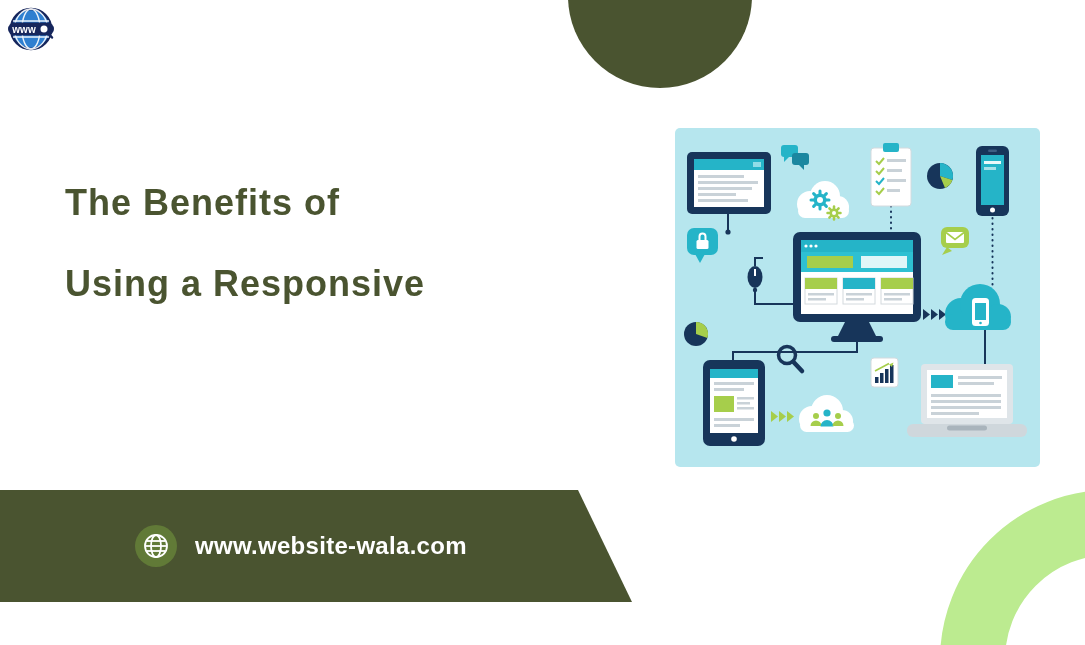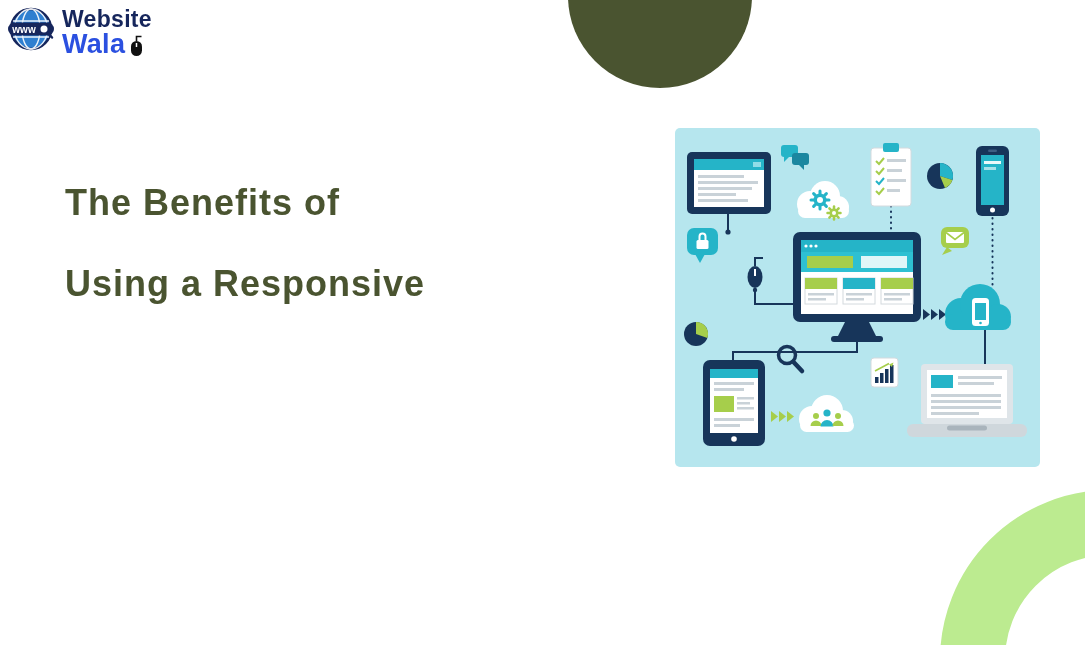--- a/index.html
+++ b/index.html
@@ -22,21 +22,21 @@
   .ring{
     position:absolute;left:940px;top:490px;
     width:340px;height:340px;border-radius:50%;
     border:65px solid #bceb90;box-sizing:border-box;
     background:transparent;
   }
 
   
   .logo{
     position:absolute;left:8px;top:6px;
-    display:flex;align-items:flex-start;gap:6px;
+    display:flex;align-items:center;gap:6px;
   }
   .logo-text{display:flex;flex-direction:column;line-height:1.02;margin-top:2px;}
   .brand-top{font-size:23px;font-weight:bold;color:#16265c;letter-spacing:.3px;}
   .brand-bottom-row{display:flex;align-items:center;gap:4px;}
   .brand-bottom{font-size:27px;font-weight:bold;color:#2b50e0;letter-spacing:.3px;}
 
   
   .hero{
     position:absolute;left:65px;top:162px;width:600px;
   }
@@ -84,31 +84,20 @@
         <ellipse cx="23" cy="23" rx="9" ry="20"></ellipse>
         <ellipse cx="23" cy="23" rx="16.5" ry="20"></ellipse>
         <line x1="5" y1="15" x2="41" y2="15"></line>
         <line x1="5" y1="31" x2="41" y2="31"></line>
       </g>
       <rect x="0" y="16.5" width="46" height="13" rx="6.5" fill="#16265c"></rect>
       <text x="16" y="26.5" font-size="10" font-weight="bold" fill="#ffffff" text-anchor="middle">www</text>
       <circle cx="36" cy="23" r="4.5" fill="#ffffff" stroke="#16265c" stroke-width="2"></circle>
       <line x1="39.5" y1="26.5" x2="44" y2="31.5" stroke="#16265c" stroke-width="2.5" stroke-linecap="round"></line>
     </svg>
-    <div class="logo-text">
-      <span class="brand-top">Website</span>
-      <div class="brand-bottom-row">
-        <span class="brand-bottom">Wala</span>
-        <svg width="15" height="23" viewBox="0 0 15 23">
-          <path d="M7.5 7 V2.5 h5" stroke="#111111" stroke-width="1.6" fill="none"></path>
-          <rect x="2" y="7" width="11" height="15" rx="5.5" fill="#111111"></rect>
-          <line x1="7.5" y1="9" x2="7.5" y2="13" stroke="#ffffff" stroke-width="1.5"></line>
-        </svg>
-      </div>
-    </div>
   </div>
 
   <div class="hero">
     <div class="hero-line">The Benefits of</div>
     <div class="hero-line">Using a Responsive</div>
   </div>
 
   <div class="illustration">
     <svg width="365" height="339" viewBox="0 0 365 339">
       <rect x="0" y="0" width="365" height="339" rx="5" fill="#b6e6ee"></rect>
@@ -319,14 +308,28 @@
         <rect x="256" y="266" width="70" height="3" fill="#c9d2d8"></rect>
         <rect x="256" y="272" width="70" height="3" fill="#c9d2d8"></rect>
         <rect x="256" y="278" width="70" height="3" fill="#c9d2d8"></rect>
         <rect x="256" y="284" width="48" height="3" fill="#c9d2d8"></rect>
         <rect x="232" y="296" width="120" height="13" rx="6" fill="#cfd7dc"></rect>
         <rect x="272" y="297.5" width="40" height="5" rx="2.5" fill="#a9b4bc"></rect>
       </g>
     </svg>
   </div>
 
+  <div class="footer-banner">
+    <div class="globe-badge">
+      <svg width="26" height="26" viewBox="0 0 26 26">
+        <g stroke="#ffffff" stroke-width="1.8" fill="none">
+          <circle cx="13" cy="13" r="11"></circle>
+          <ellipse cx="13" cy="13" rx="5" ry="11"></ellipse>
+          <line x1="2" y1="13" x2="24" y2="13"></line>
+          <line x1="3.8" y1="8" x2="22.2" y2="8"></line>
+          <line x1="3.8" y1="18" x2="22.2" y2="18"></line>
+        </g>
+      </svg>
+    </div>
+    <span class="footer-url">www.website-wala.com</span>
+  </div>
 
 </div>
 
 </body></html>

